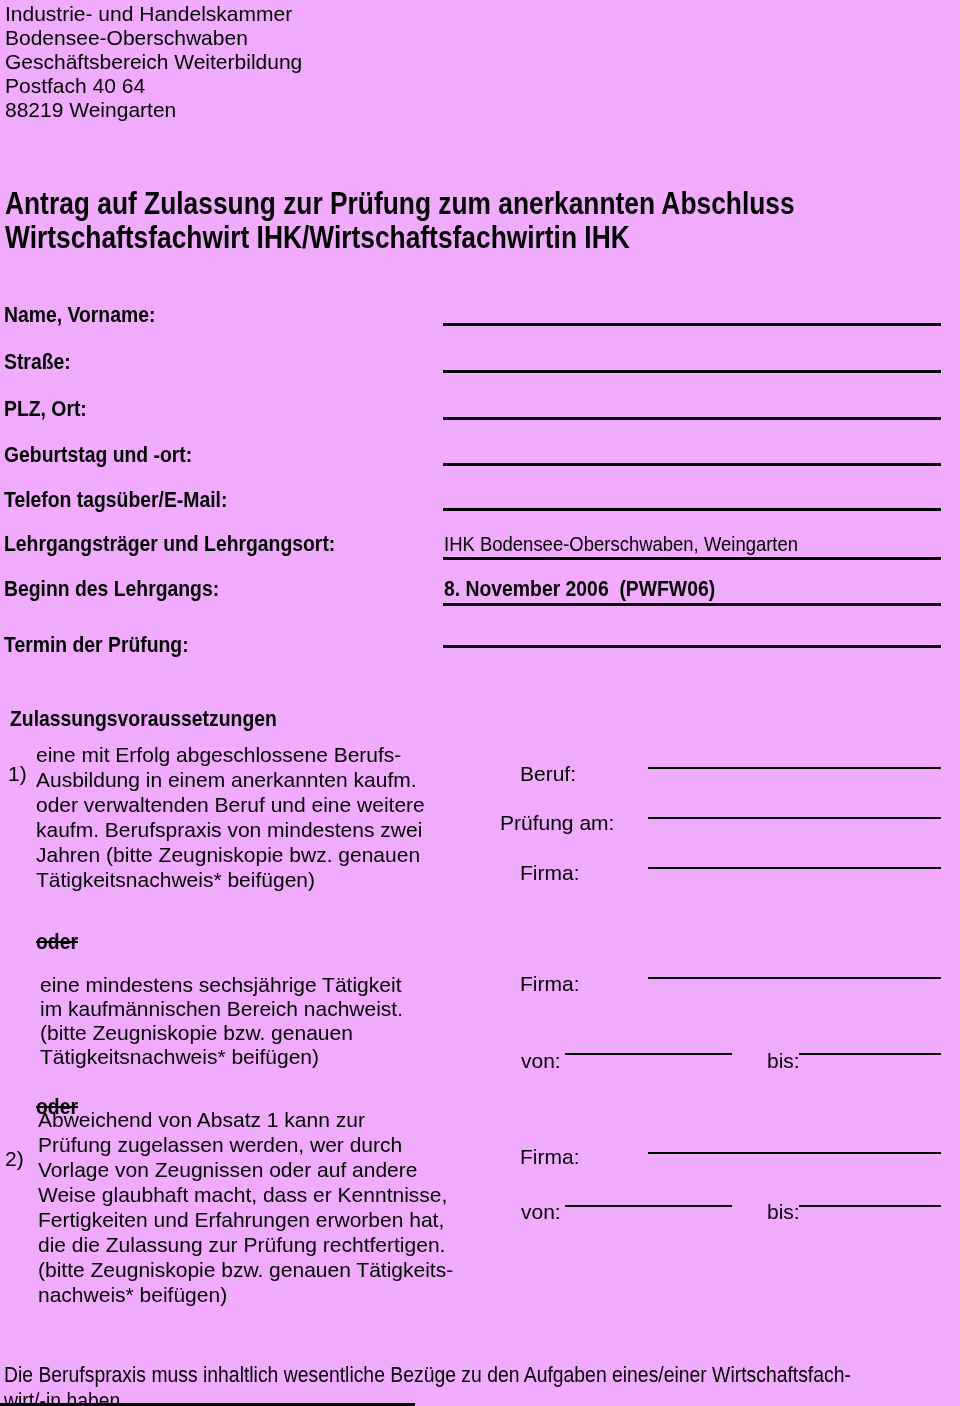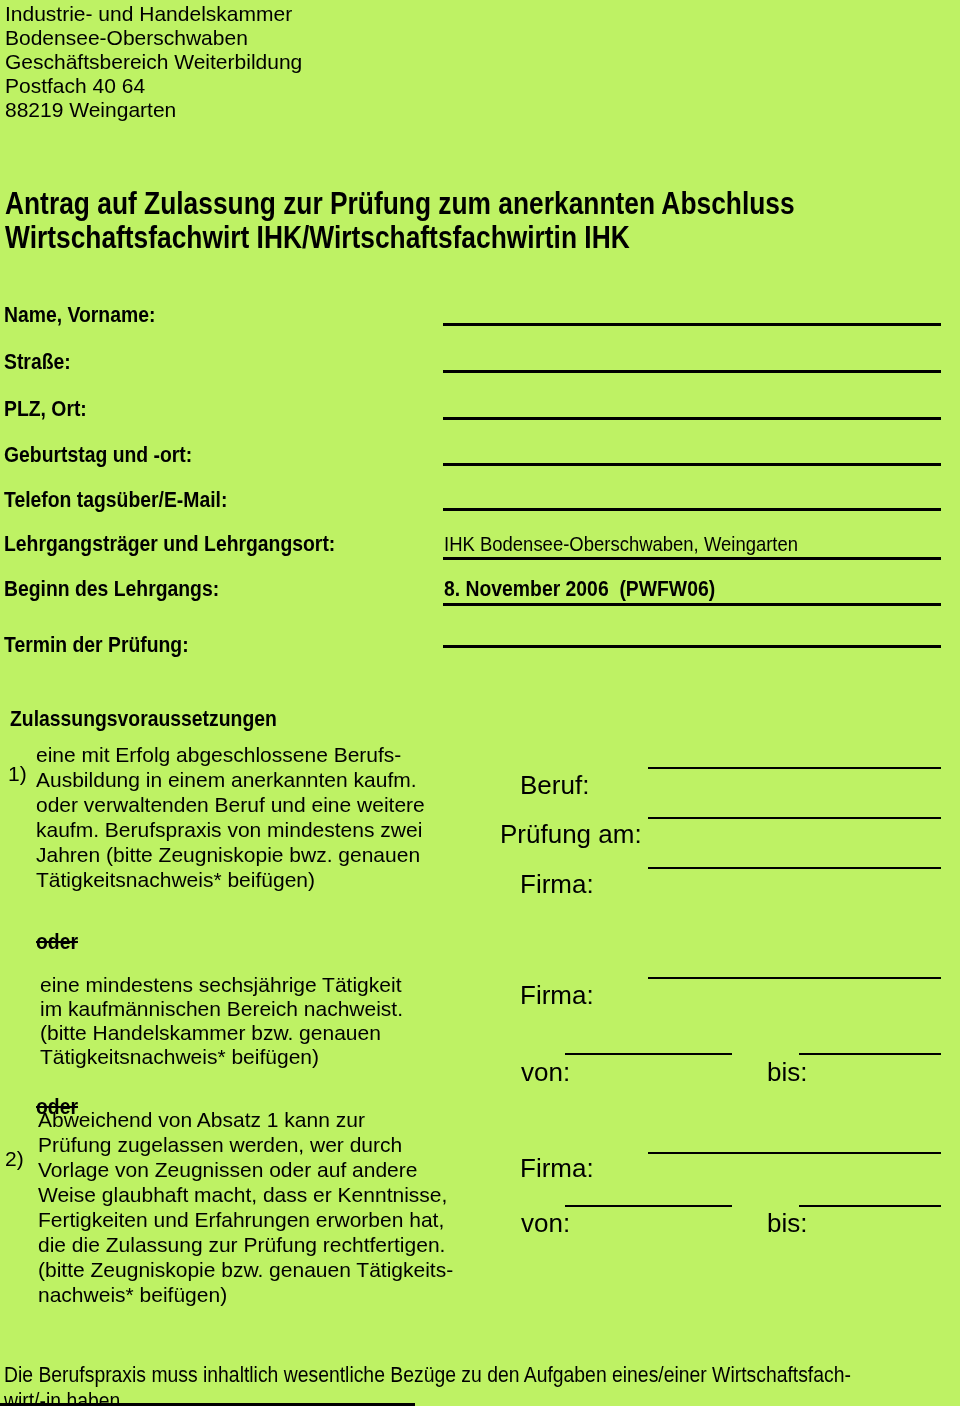--- a/index.html
+++ b/index.html
@@ -1,38 +1,38 @@
 <!DOCTYPE html>
 <html lang="de"><head>
 <meta charset="utf-8">
 <style>
   html,body{margin:0;padding:0;background:#ffffff;}
   .page{
     position:relative;
     width:960px;height:1406px;
-    background:#bef264;
+    background:#f0abfc;
     color:#000;
     font-family:"Liberation Sans", sans-serif;
     overflow:hidden;
   }
   .abs{position:absolute;}
   .pre{white-space:pre;}
   .cond{transform:scaleX(0.88);transform-origin:0 0;}
   .cond85{transform:scaleX(0.85);transform-origin:0 0;}
   .sender{left:5px;top:2px;font-size:21px;line-height:24px;}
   .title{left:5px;top:187px;font-size:31px;line-height:34px;font-weight:bold;}
   .flabel{left:4px;font-size:22px;font-weight:bold;line-height:24px;white-space:pre;}
   .fvalue{left:444px;font-size:21px;line-height:24px;white-space:pre;}
   .fvalue-bold{font-weight:bold;font-size:22px;}
   .rule{position:absolute;height:2px;background:#000;}
   .rule3{height:3px;}
   .heading{left:10px;top:706px;font-size:22px;font-weight:bold;}
   .bodytext{font-size:21px;line-height:25px;white-space:pre;}
   .num{font-size:21px;line-height:25px;}
-  .sidelabel{font-size:26px;line-height:25px;margin-top:12px;}
+  .sidelabel{font-size:21px;line-height:25px;}
   .oder{font-size:22px;font-weight:bold;text-decoration:line-through;}
   .footer{left:4px;top:1362px;font-size:22px;line-height:25.5px;white-space:pre;}
 </style>
 </head>
 <body>
 
 <div class="page">
 
   <div class="abs sender pre">Industrie- und Handelskammer
 Bodensee-Oberschwaben
@@ -85,21 +85,21 @@
   <div class="abs sidelabel" style="left:500px;top:810px">Prüfung am:</div>
   <div class="rule" style="left:648px;top:817px;width:293px"></div>
 
   <div class="abs sidelabel" style="left:520px;top:860px">Firma:</div>
   <div class="rule" style="left:648px;top:867px;width:293px"></div>
 
   <div class="abs oder cond" style="left:36px;top:929px">oder</div>
 
   <div class="abs bodytext" style="left:40px;top:973px;line-height:24px">eine mindestens sechsjährige Tätigkeit
 im kaufmännischen Bereich nachweist.
-(bitte Handelskammer bzw. genauen
+(bitte Zeugniskopie bzw. genauen
 Tätigkeitsnachweis* beifügen)</div>
 
   <div class="abs sidelabel" style="left:520px;top:971px">Firma:</div>
   <div class="rule" style="left:648px;top:977px;width:293px"></div>
 
   <div class="abs sidelabel" style="left:521px;top:1048px">von:</div>
   <div class="rule" style="left:565px;top:1053px;width:167px"></div>
   <div class="abs sidelabel" style="left:767px;top:1048px">bis:</div>
   <div class="rule" style="left:799px;top:1053px;width:142px"></div>
 

